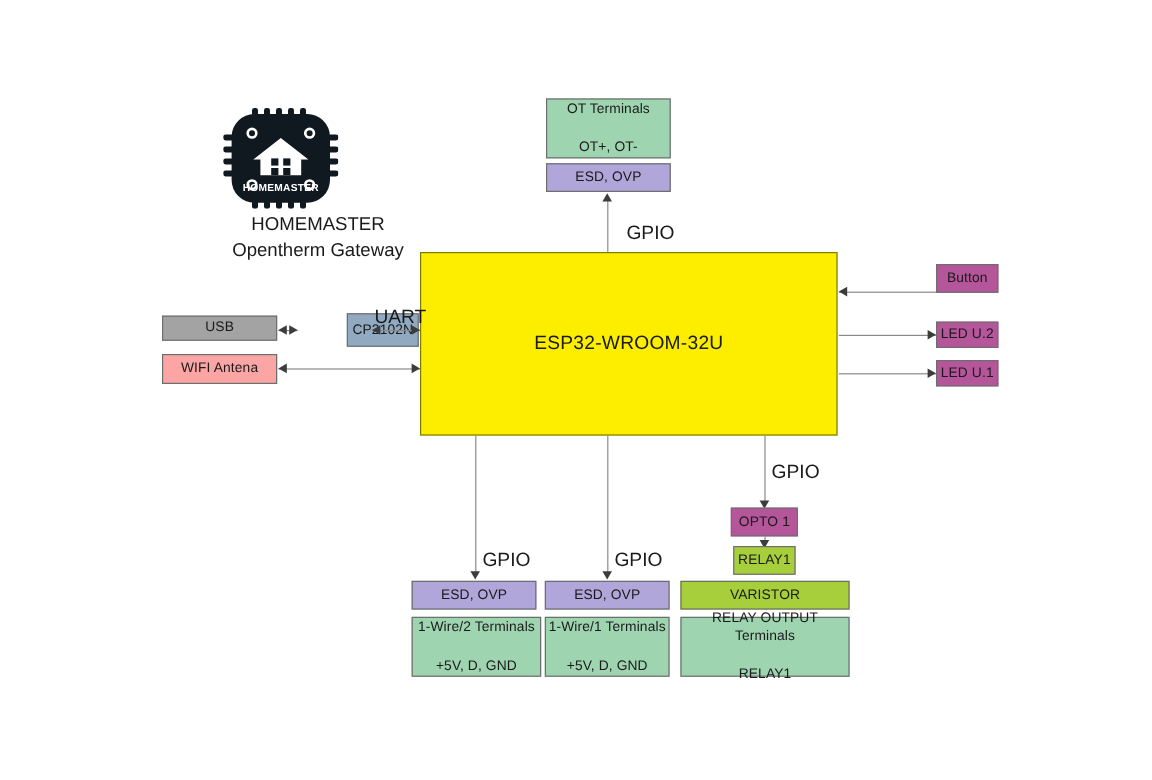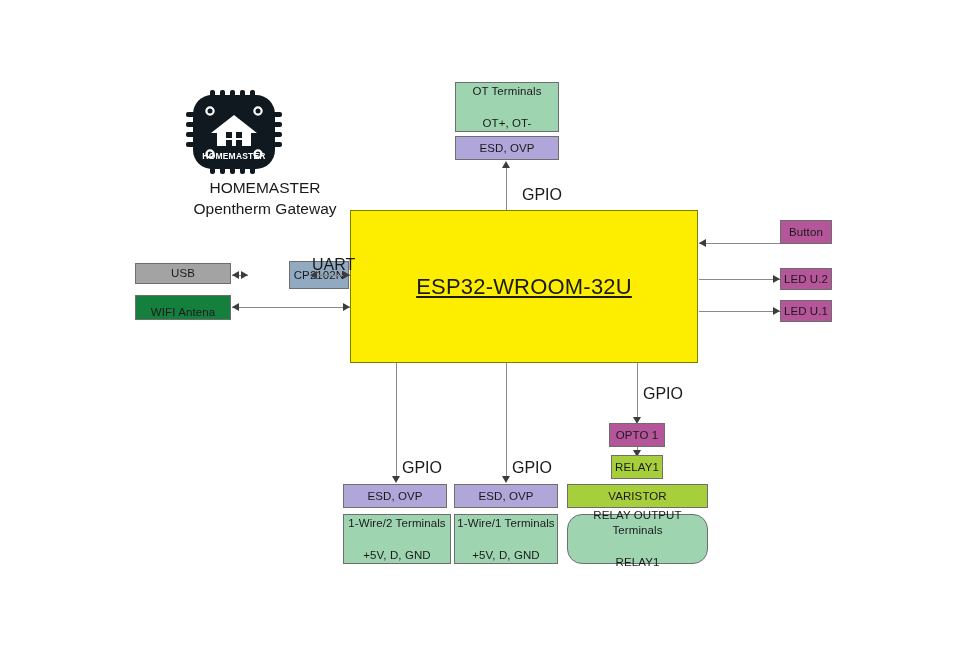--- a/index.html
+++ b/index.html
@@ -32,28 +32,27 @@
     font-size: 11.5px;
     letter-spacing: 0.1px;
   }
   .node .l2 { margin-top: 18px; }
 
   .n-green      { background: #9fd4b1; }
   .n-purple     { background: #b0a6d9; }
   .n-yellow     { background: #fdee00; border-color: #7d7d00; }
   .n-gray       { background: #a3a3a3; }
   .n-bluegray   { background: #92a9c2; }
-  .n-pink       { background: #15803d; justify-content: flex-end; }
+  .n-pink       { background: #fca5a5; }
   .n-magenta    { background: #b5559a; }
   .n-ygreen     { background: #a7cf3b; }
 
   .esp-label {
-    font-size: 22px;
+    font-size: 16px;
     letter-spacing: 0.2px;
-    text-decoration: underline;
   }
 
   
   .vline, .hline {
     position: absolute;
     background: #8a8a8a;
   }
   .vline { width: 1px; }
   .hline { height: 1px; }
 
@@ -266,18 +265,18 @@
   <div class="arrow arr-down" style="left:633px; top:450px;"></div>
 
   <div class="node n-ygreen" style="left:611px; top:455px; width:52px; height:24px;">
     <div>RELAY1</div>
   </div>
 
   <div class="node n-ygreen" style="left:567px; top:484px; width:141px; height:24px;">
     <div>VARISTOR</div>
   </div>
 
-  <div class="node n-green" style="left:567px; top:514px; width:141px; height:50px;border-radius:15px;">
+  <div class="node n-green" style="left:567px; top:514px; width:141px; height:50px;">
     <div>RELAY OUTPUT Terminals</div>
     <div class="l2">RELAY1</div>
   </div>
 
 </div>
 
 </body></html>

